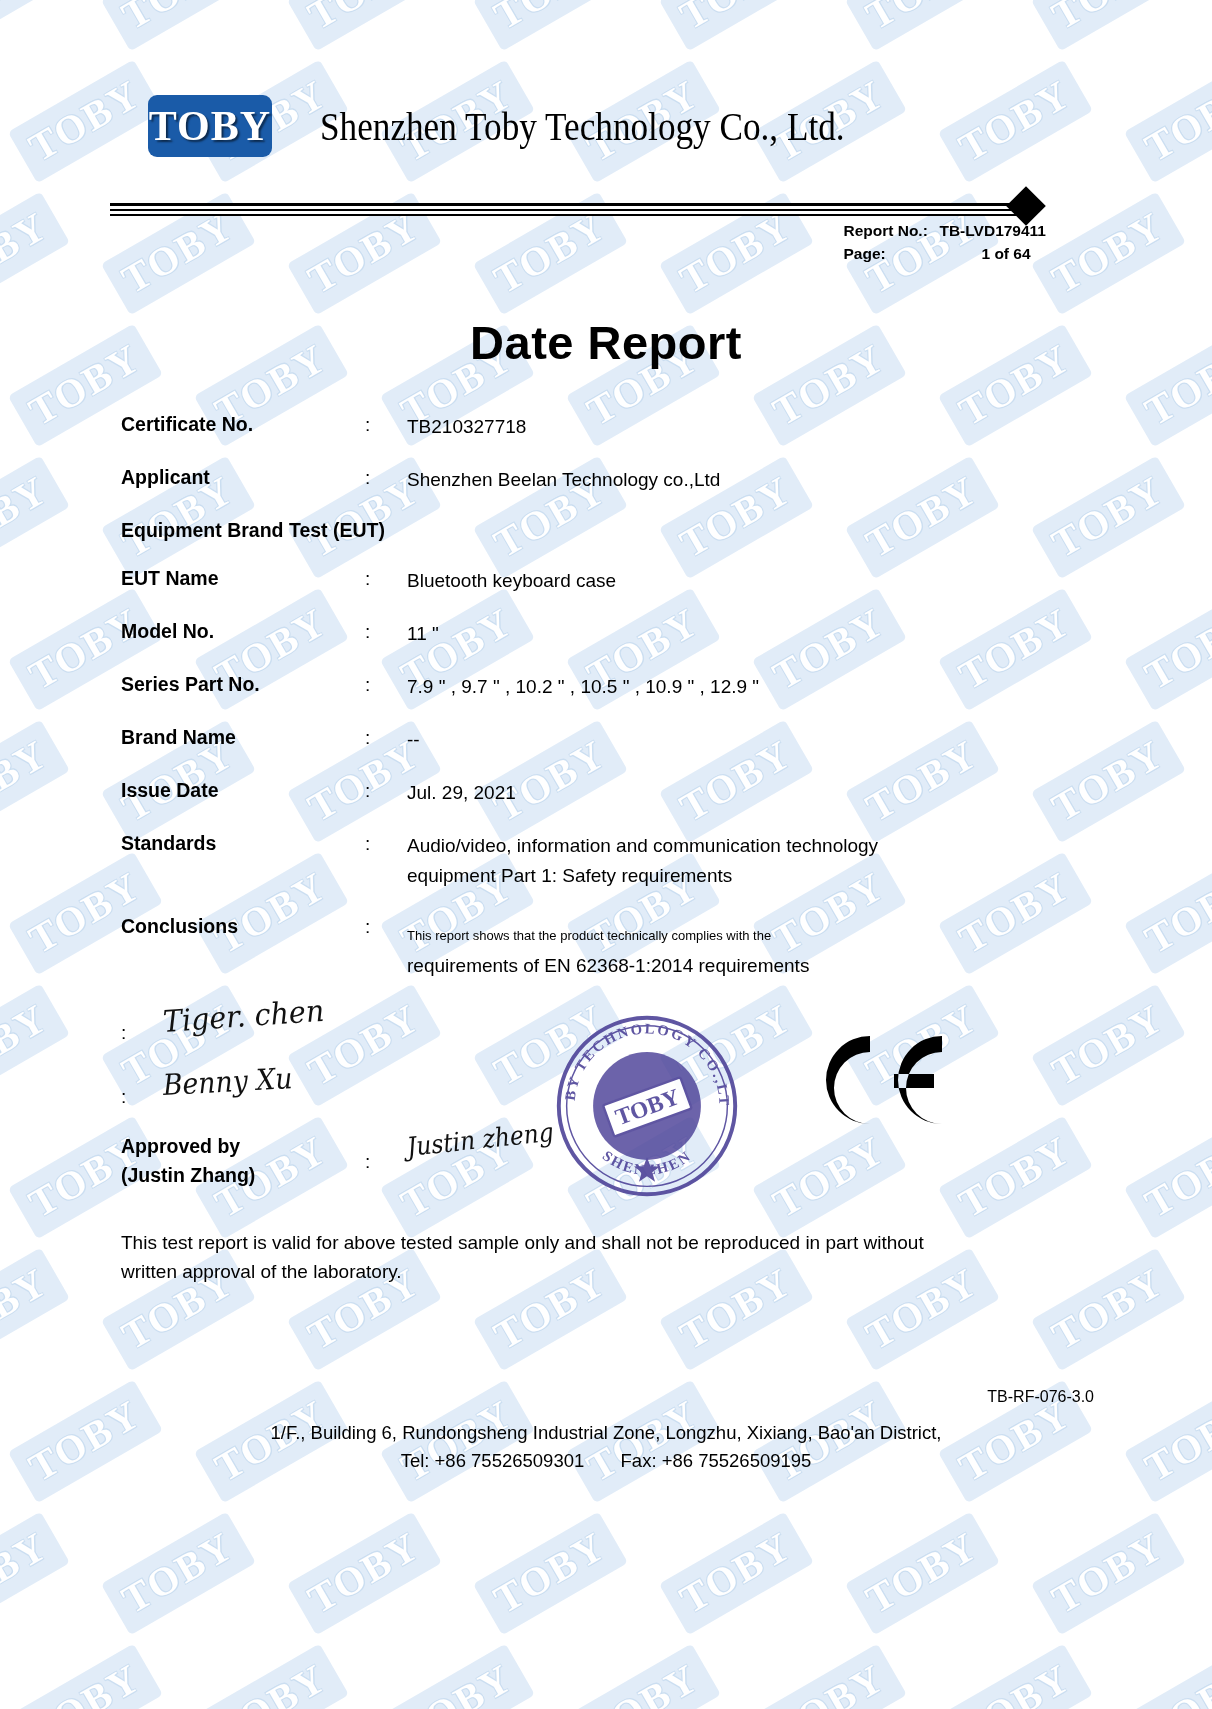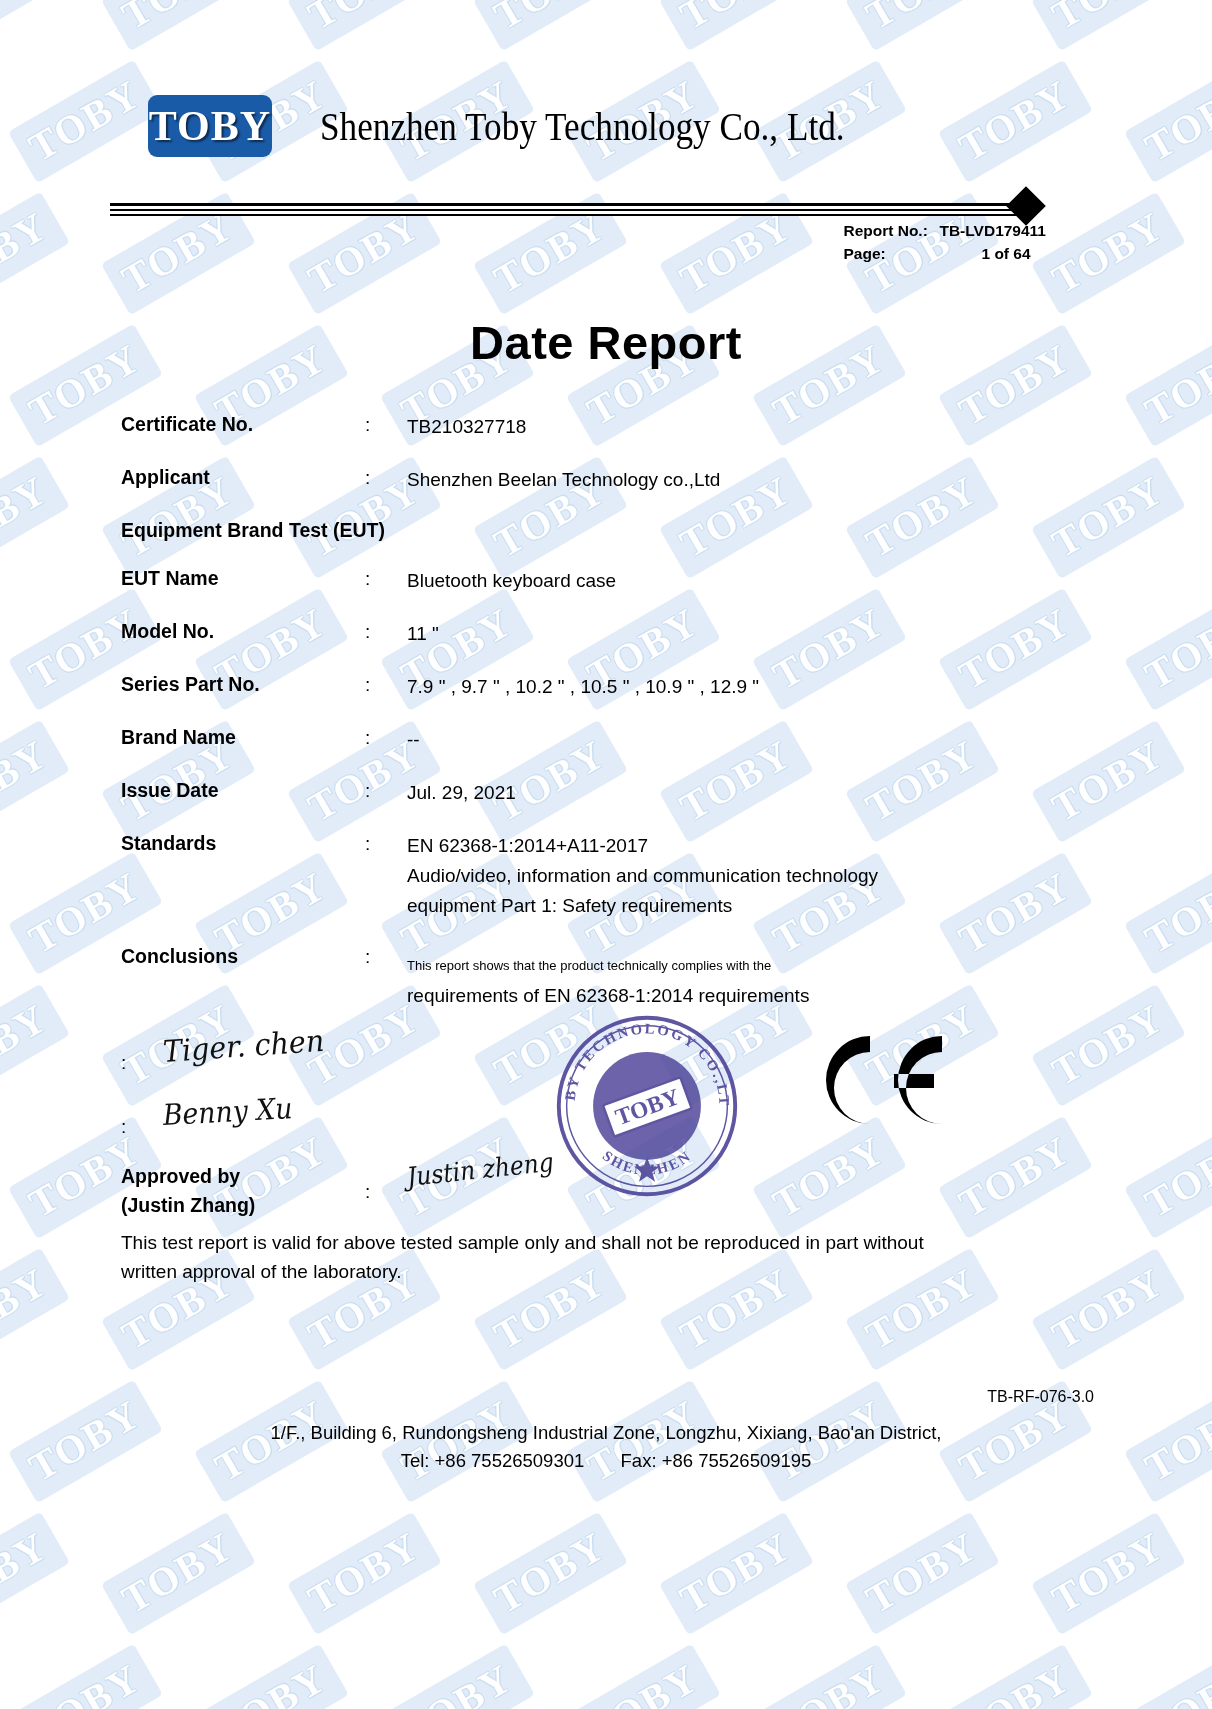--- a/index.html
+++ b/index.html
@@ -429,21 +429,20 @@
       <div class="field-row">
         <div class="field-label">Issue Date</div>
         <div class="field-colon">:</div>
         <div class="field-value">Jul. 29, 2021</div>
       </div>
 
       <div class="field-row">
         <div class="field-label">Standards</div>
         <div class="field-colon">:</div>
         <div class="field-value">
-          <span class="value-line">EN 62368-1:2014+A11-2017</span>
           <span class="value-line">Audio/video, information and communication technology</span>
           <span class="value-line">equipment Part 1: Safety requirements</span>
         </div>
       </div>
 
       <div class="field-row">
         <div class="field-label">Conclusions</div>
         <div class="field-colon">:</div>
         <div class="field-value">
           <span class="value-line sub-note">This report shows that the product technically complies with the</span>

